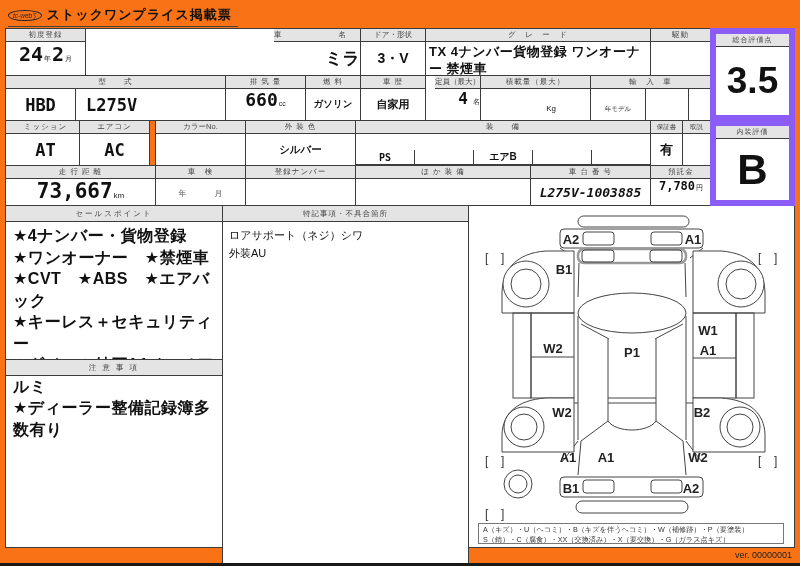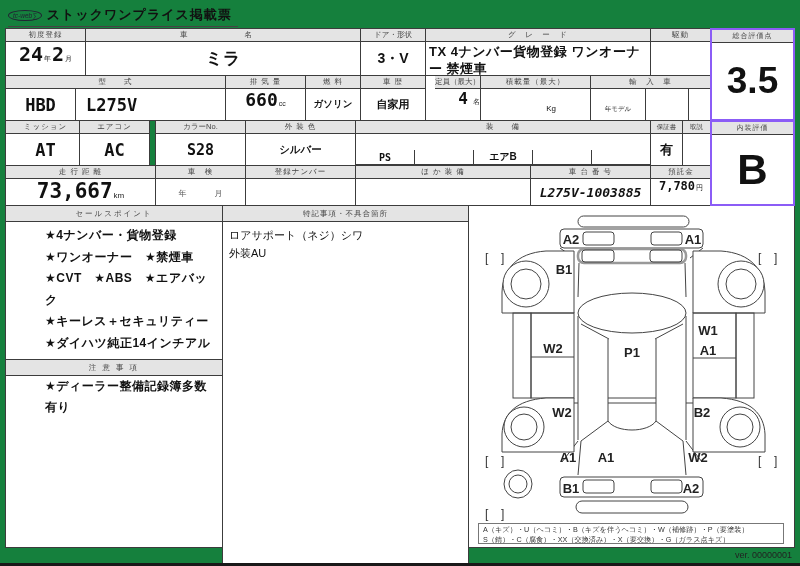--- a/index.html
+++ b/index.html
@@ -1,49 +1,49 @@
 <!DOCTYPE html>
 <html><head>
 <meta charset="utf-8">
 <style>
   html,body{margin:0;padding:0;background:#e8e8e8;}
-  .page{position:relative;width:800px;height:566px;background:#15803d;overflow:hidden;
+  .page{position:relative;width:800px;height:566px;background:#f97316;overflow:hidden;
         font-family:"Liberation Sans","DejaVu Sans",sans-serif;color:#111;}
   .mono{font-family:"DejaVu Sans Mono","Liberation Mono",monospace;}
   .titlebar{position:absolute;left:8px;top:6px;display:flex;align-items:center;gap:5px;
             border-bottom:1px solid #444;padding:0 6px 2px 0;}
   .logo{display:inline-block;border:1px solid #223;border-radius:50%;padding:1px 4px;
         font-size:6.5px;font-style:italic;color:#223;white-space:nowrap;}
   .title{font-size:13px;font-weight:bold;letter-spacing:1px;}
   .cell{position:absolute;border:1px solid #3c3c3c;background:#fff;box-sizing:border-box;
         display:flex;flex-direction:column;}
   .hdr{background:#e4e4e4;border-bottom:1px solid #3c3c3c;font-size:7.5px;color:#444;
        display:flex;align-items:center;justify-content:center;height:12px;flex:none;
        white-space:nowrap;letter-spacing:1px;overflow:hidden;}
   .val{flex:1;display:flex;align-items:center;justify-content:center;overflow:hidden;}
   .big20{font-size:20px;font-weight:bold;}
   .big17{font-size:17px;font-weight:bold;}
   .unit{font-size:7px;color:#222;}
-  .scorebox{border:2px solid #8b5cf6;z-index:3;}
+  .scorebox{border:6px solid #8b5cf6;z-index:3;}
   .scorebox .hdr{font-size:7px;}
   .scorenum{font-size:37px;font-weight:bold;}
   .baseline{display:flex;align-items:baseline;gap:1px;}
   
   .eqgrid{flex:1;display:flex;flex-direction:column;}
   .eqrow{display:flex;flex:1;}
   .eqrow:first-child{border-bottom:1px solid #3c3c3c;margin-top:16px;}
   .eqcell{flex:1;border-right:1px solid #3c3c3c;display:flex;align-items:center;justify-content:center;
           font-size:10px;font-weight:bold;}
   .eqcell:last-child{border-right:none;}
   
   .subhdr{background:#e4e4e4;border-top:1px solid #3c3c3c;border-bottom:1px solid #3c3c3c;
           font-size:7.5px;color:#444;display:flex;align-items:center;justify-content:center;
           height:15px;flex:none;letter-spacing:2px;}
-  .salescontent{height:131px;flex:none;padding:3px 7px;font-size:12px;font-weight:bold;
-                line-height:21.5px;letter-spacing:0.5px;margin-left:32px;}
+  .salescontent{height:131px;flex:none;padding:3px 7px;font-size:16px;font-weight:bold;
+                line-height:21.5px;letter-spacing:0.5px;}
   .remarkscontent{padding:4px 6px;font-size:11px;line-height:18px;}
   .legendbox{position:absolute;left:9px;top:317px;width:306px;height:21px;border:1px solid #777;
              font-size:7.2px;color:#333;line-height:10px;padding:1px 0 0 4px;box-sizing:border-box;
              white-space:nowrap;overflow:hidden;}
   .ver{position:absolute;left:700px;top:550px;width:92px;text-align:right;font-size:9px;color:#222;}
   .botline{position:absolute;left:0;top:563px;width:800px;height:3px;background:#191919;}
   .importsub{display:flex;flex:1;}
   .importsub .s1{width:54px;display:flex;align-items:center;justify-content:center;font-size:6.5px;color:#333;}
   .importsub .s2{width:42px;border-left:1px solid #3c3c3c;}
   .importsub .s3{flex:1;border-left:1px solid #3c3c3c;}
@@ -62,21 +62,21 @@
   <div class="cell" style="left:5px;top:28px;width:81px;height:48px;">
     <div class="hdr">初度登録</div>
     <div class="val baseline">
       <span class="big20 mono">24</span>
       <span class="unit">年</span>
       <span class="big20 mono">2</span>
       <span class="unit">月</span>
     </div>
   </div>
 
-  <div class="cell" style="left:85px;top:28px;width:276px;height:48px;">
+  <div class="cell" style="left:85px;top:28px;width:276px;height:48px;align-items:flex-end;">
     <div class="hdr" style="letter-spacing:14px;">車　　名</div>
     <div class="val big17">ミラ</div>
   </div>
 
   <div class="cell" style="left:360px;top:28px;width:66px;height:48px;">
     <div class="hdr" style="letter-spacing:0;">ドア・形状</div>
     <div class="val" style="font-size:14px;font-weight:bold;">3・V</div>
   </div>
 
   <div class="cell" style="left:425px;top:28px;width:226px;height:48px;">
@@ -149,21 +149,20 @@
     <div class="val big17 mono">AT</div>
   </div>
 
   <div class="cell" style="left:79px;top:120px;width:71px;height:46px;">
     <div class="hdr">エアコン</div>
     <div class="val big17 mono">AC</div>
   </div>
 
   <div class="cell" style="left:155px;top:120px;width:91px;height:46px;">
     <div class="hdr" style="letter-spacing:0;">カラーNo.</div>
-    <div class="val mono" style="font-size:15px;font-weight:bold;">S28</div>
   </div>
 
   <div class="cell" style="left:245px;top:120px;width:111px;height:46px;">
     <div class="hdr">外 装 色</div>
     <div class="val" style="font-size:10.5px;font-weight:bold;">シルバー</div>
   </div>
 
   <div class="cell" style="left:355px;top:120px;width:296px;height:46px;">
     <div class="hdr">装　　備</div>
     <div class="eqgrid">

